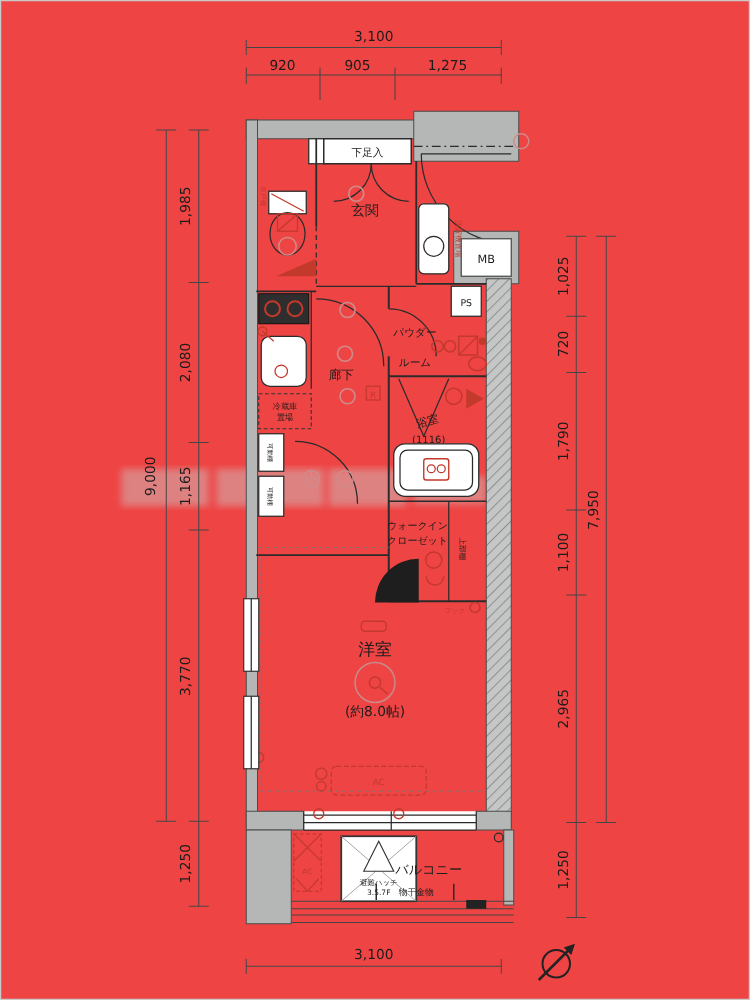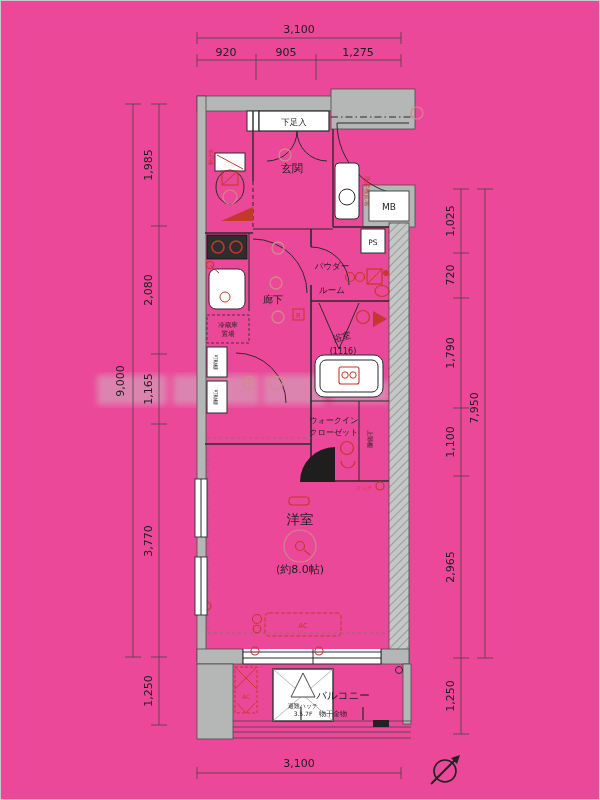--- a/index.html
+++ b/index.html
@@ -1,16 +1,16 @@
 <!DOCTYPE html>
 <html><head>
 <meta charset="utf-8">
 <style>
   html,body{margin:0;padding:0;background:#fff;}
-  .frame{position:relative;width:598px;height:798px;border:1px solid #c9c9c9;background:#ec4899;overflow:hidden;}
+  .frame{position:relative;width:598px;height:798px;border:1px solid #c9c9c9;background:#ef4444;overflow:hidden;}
   svg{position:absolute;left:0;top:0;}
   svg text{font-family:"DejaVu Sans",sans-serif;fill:#1c1c1c;text-anchor:middle;}
   .dt{font-size:11px;}
   .ln{stroke:#2b2b2b;fill:none;}
   .thin{stroke:#2b2b2b;stroke-width:1;fill:none;}
   .w{fill:#b4b7b6;stroke:#4a4c4b;stroke-width:0.8;}
   .dim{stroke:#454545;stroke-width:0.8;fill:none;}
   .red{stroke:#c3392b;fill:none;}
   .redf{fill:#c3392b;stroke:none;}
   .redtext{fill:#c3392b;}

